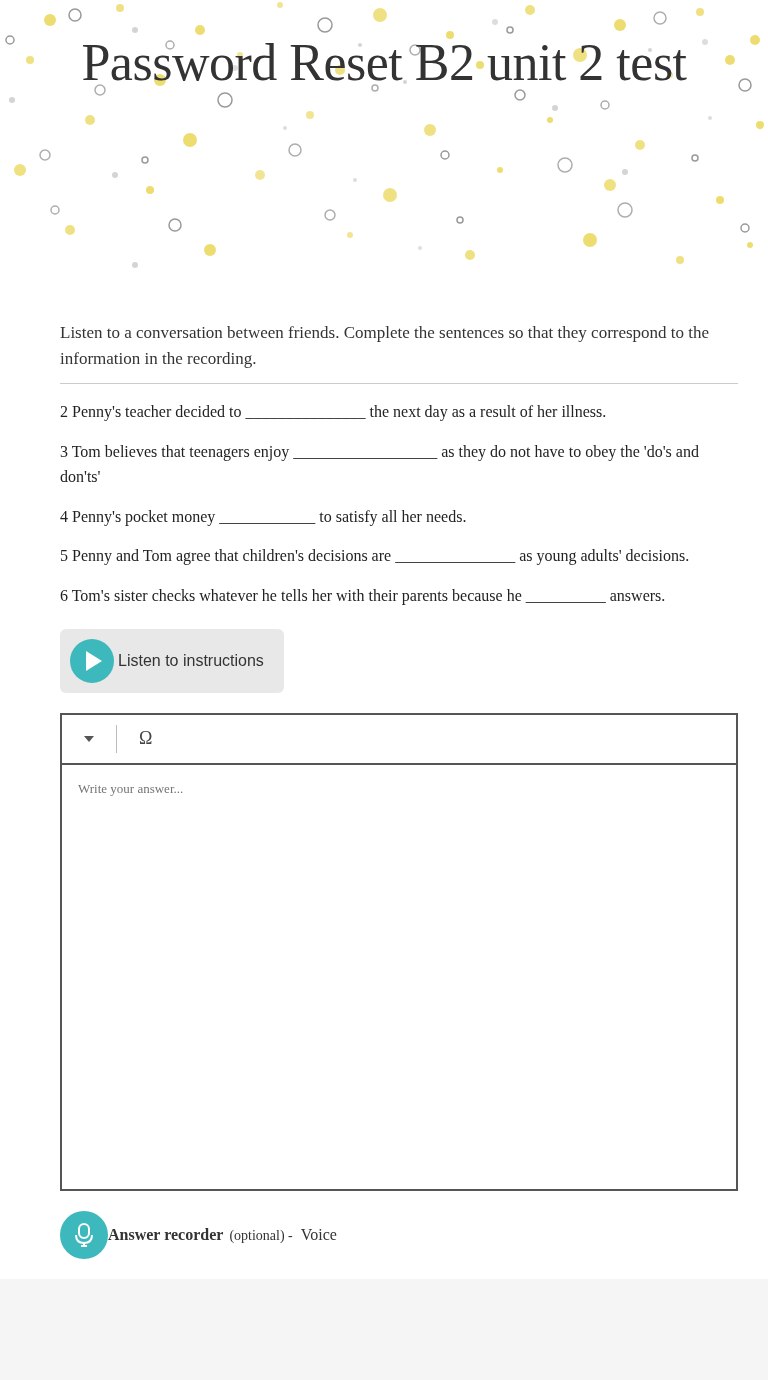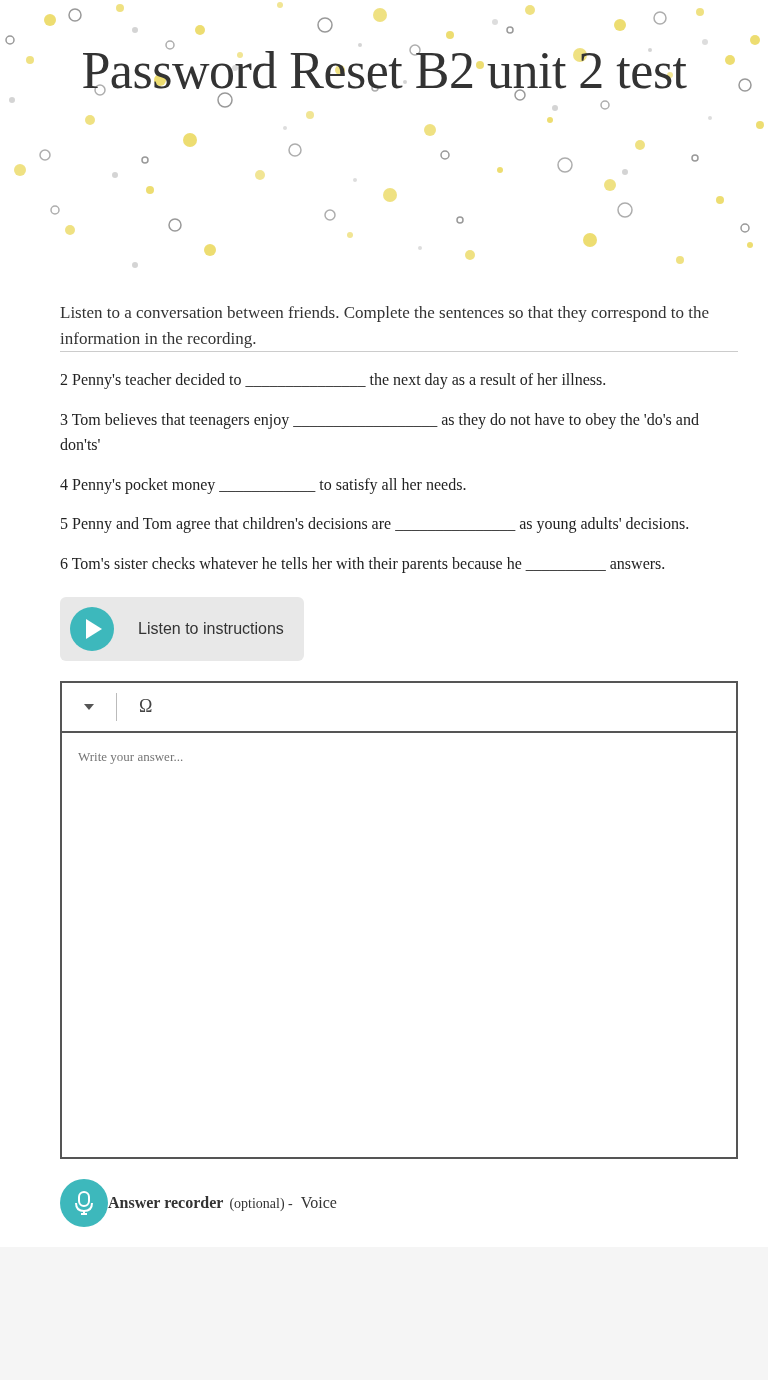--- a/index.html
+++ b/index.html
@@ -23,59 +23,61 @@
     .dots-canvas {
       position: absolute;
       top: 0; left: 0;
       width: 100%; height: 100%;
     }
 
     .header-title {
       position: relative;
       z-index: 2;
       text-align: center;
-      padding: 40px 60px 20px;
+      padding: 32px 60px 20px;
       font-size: 52px;
       font-weight: 300;
       color: #333;
       line-height: 1.2;
       letter-spacing: -0.5px;
     }
 
     
     .main-content {
       background: #ffffff;
       margin: 0;
       padding: 20px 30px 20px 60px;
     }
 
     .instructions-text {
       font-size: 17px;
       color: #333;
       line-height: 1.5;
       margin-bottom: 15px;
+      padding-bottom: 12px;
       border-bottom: 1px solid #ccc;
+      margin-top: 20px;
     }
 
     .questions-list {
       margin-bottom: 20px;
     }
 
     .question-item {
       font-size: 16px;
       color: #222;
       line-height: 1.6;
       margin-bottom: 14px;
     }
 
     
     .listen-button {
       display: flex;
       align-items: center;
-      gap: 24px;
+      gap: 4px;
       background: #e8e8e8;
       border: none;
       border-radius: 6px;
       padding: 10px 20px 10px 10px;
       cursor: pointer;
       margin-bottom: 20px;
       font-size: 16px;
       color: #333;
     }
 

